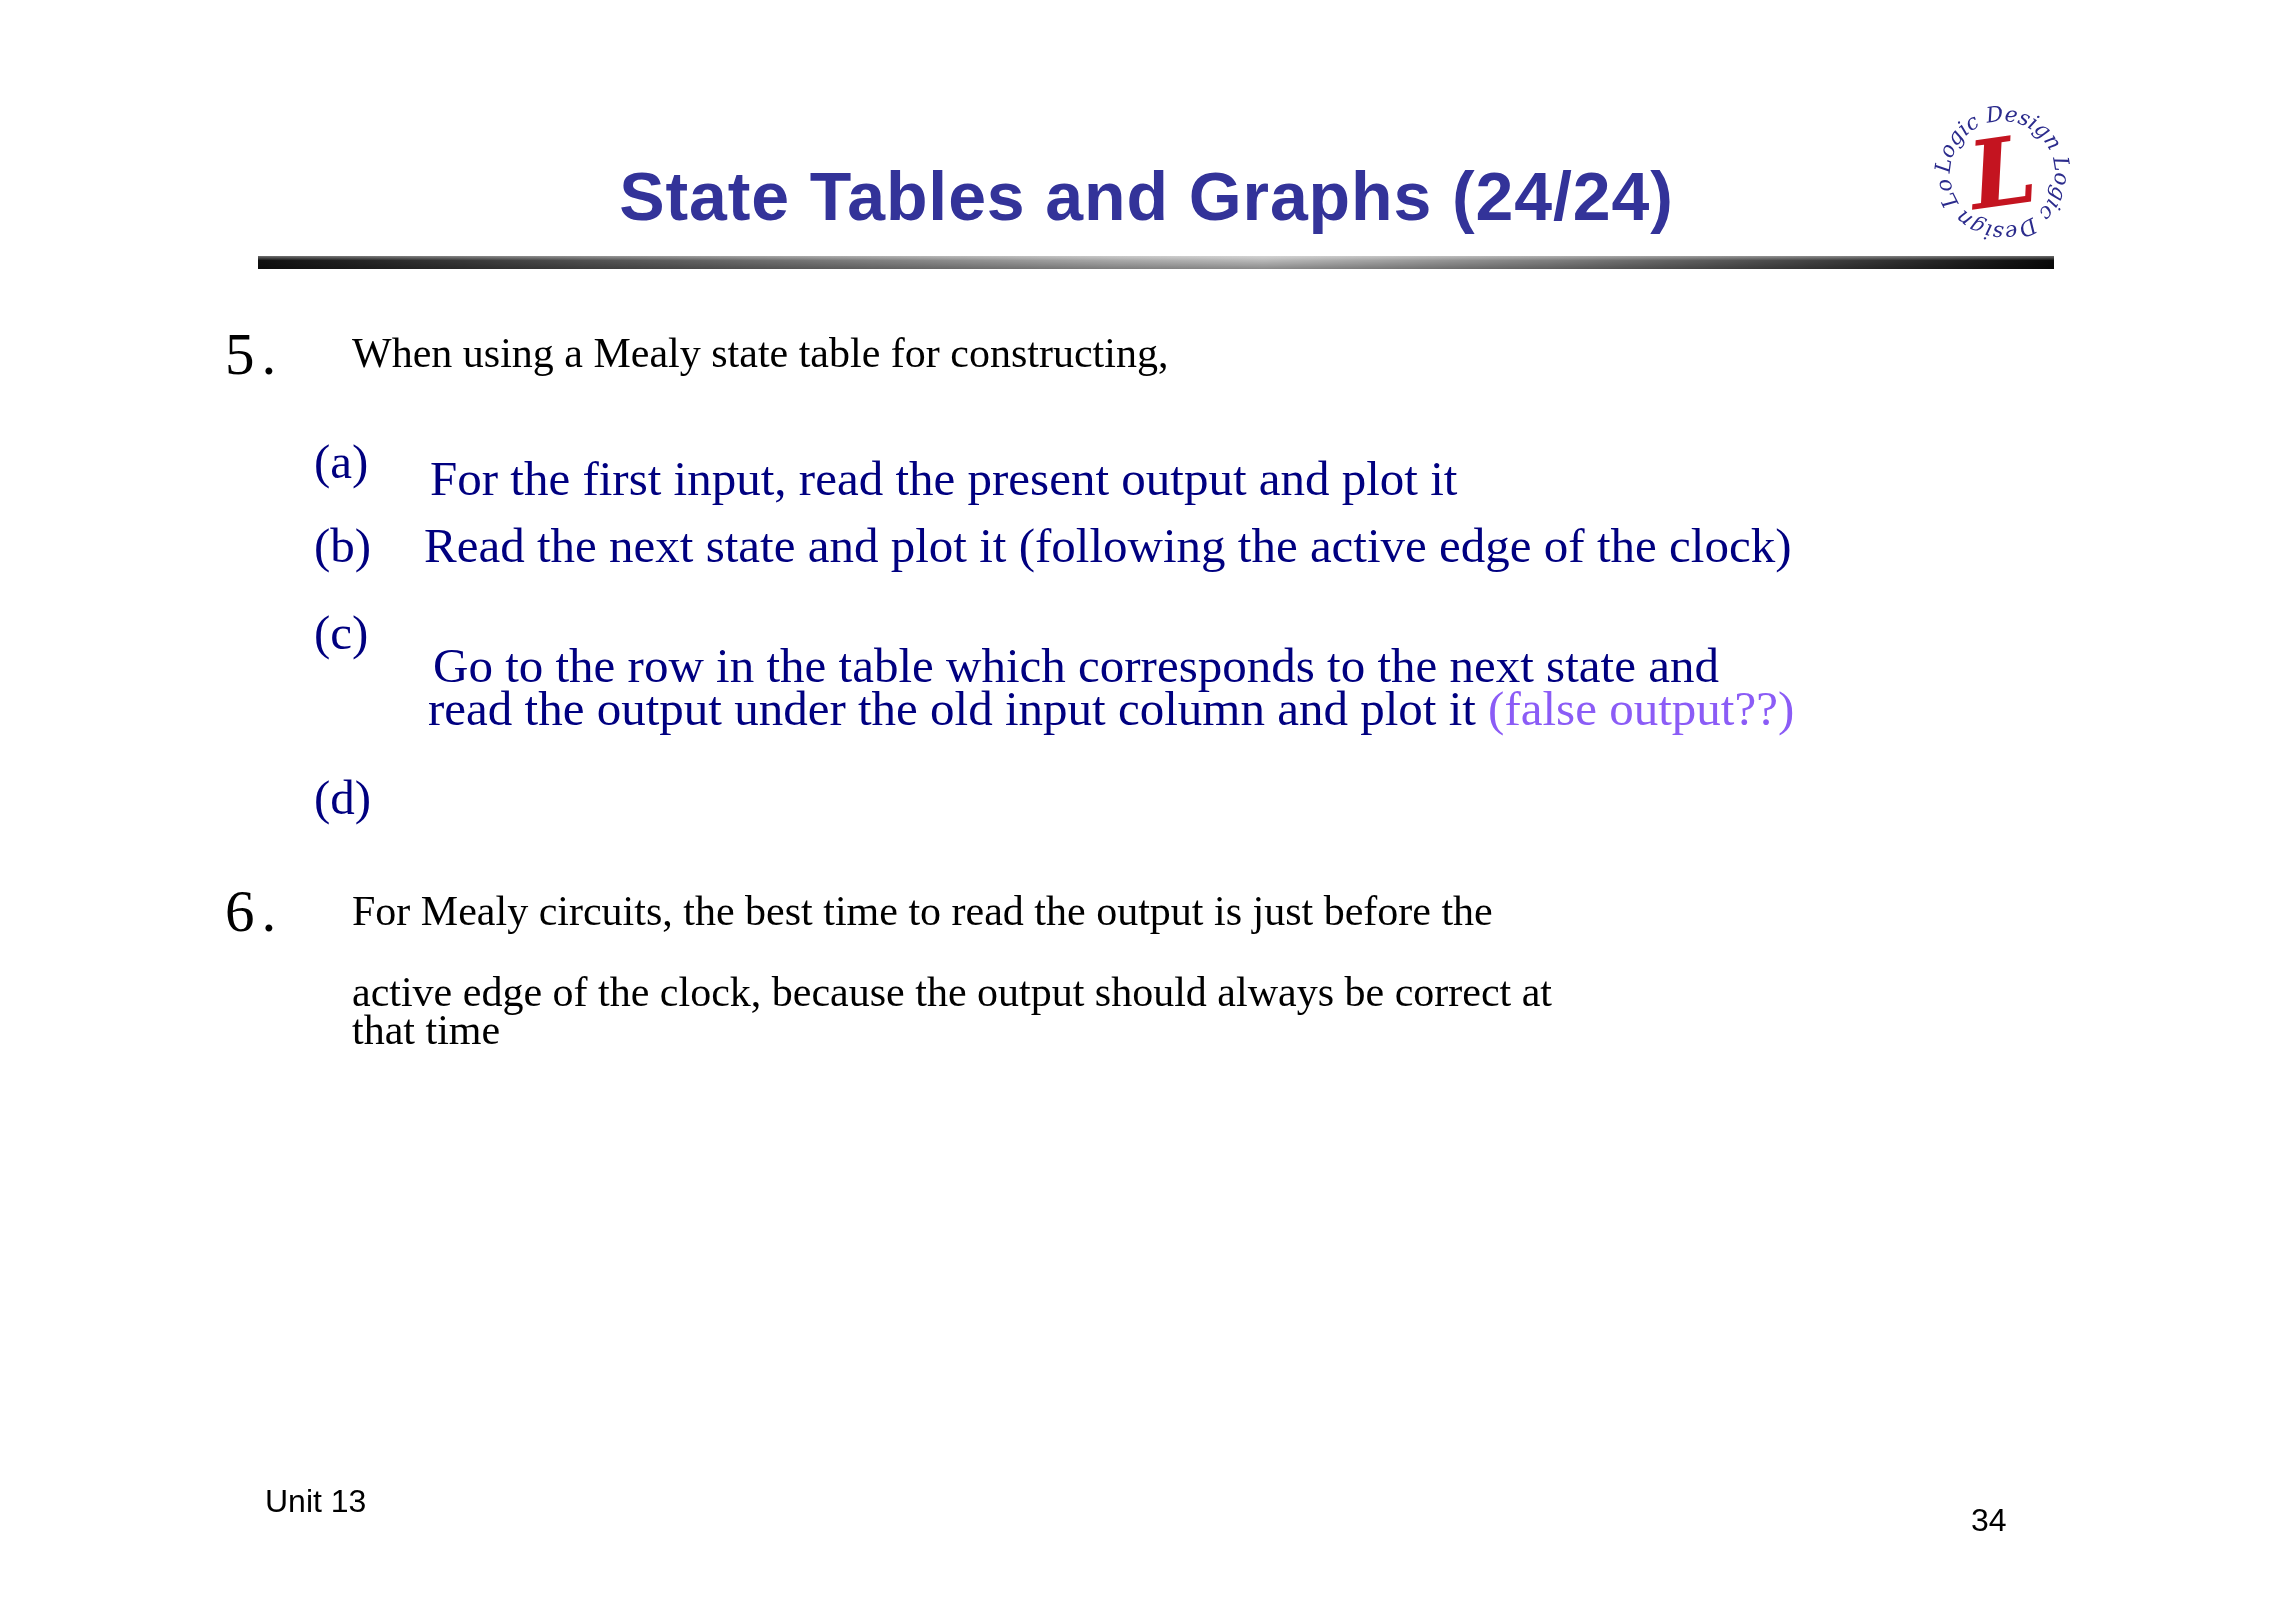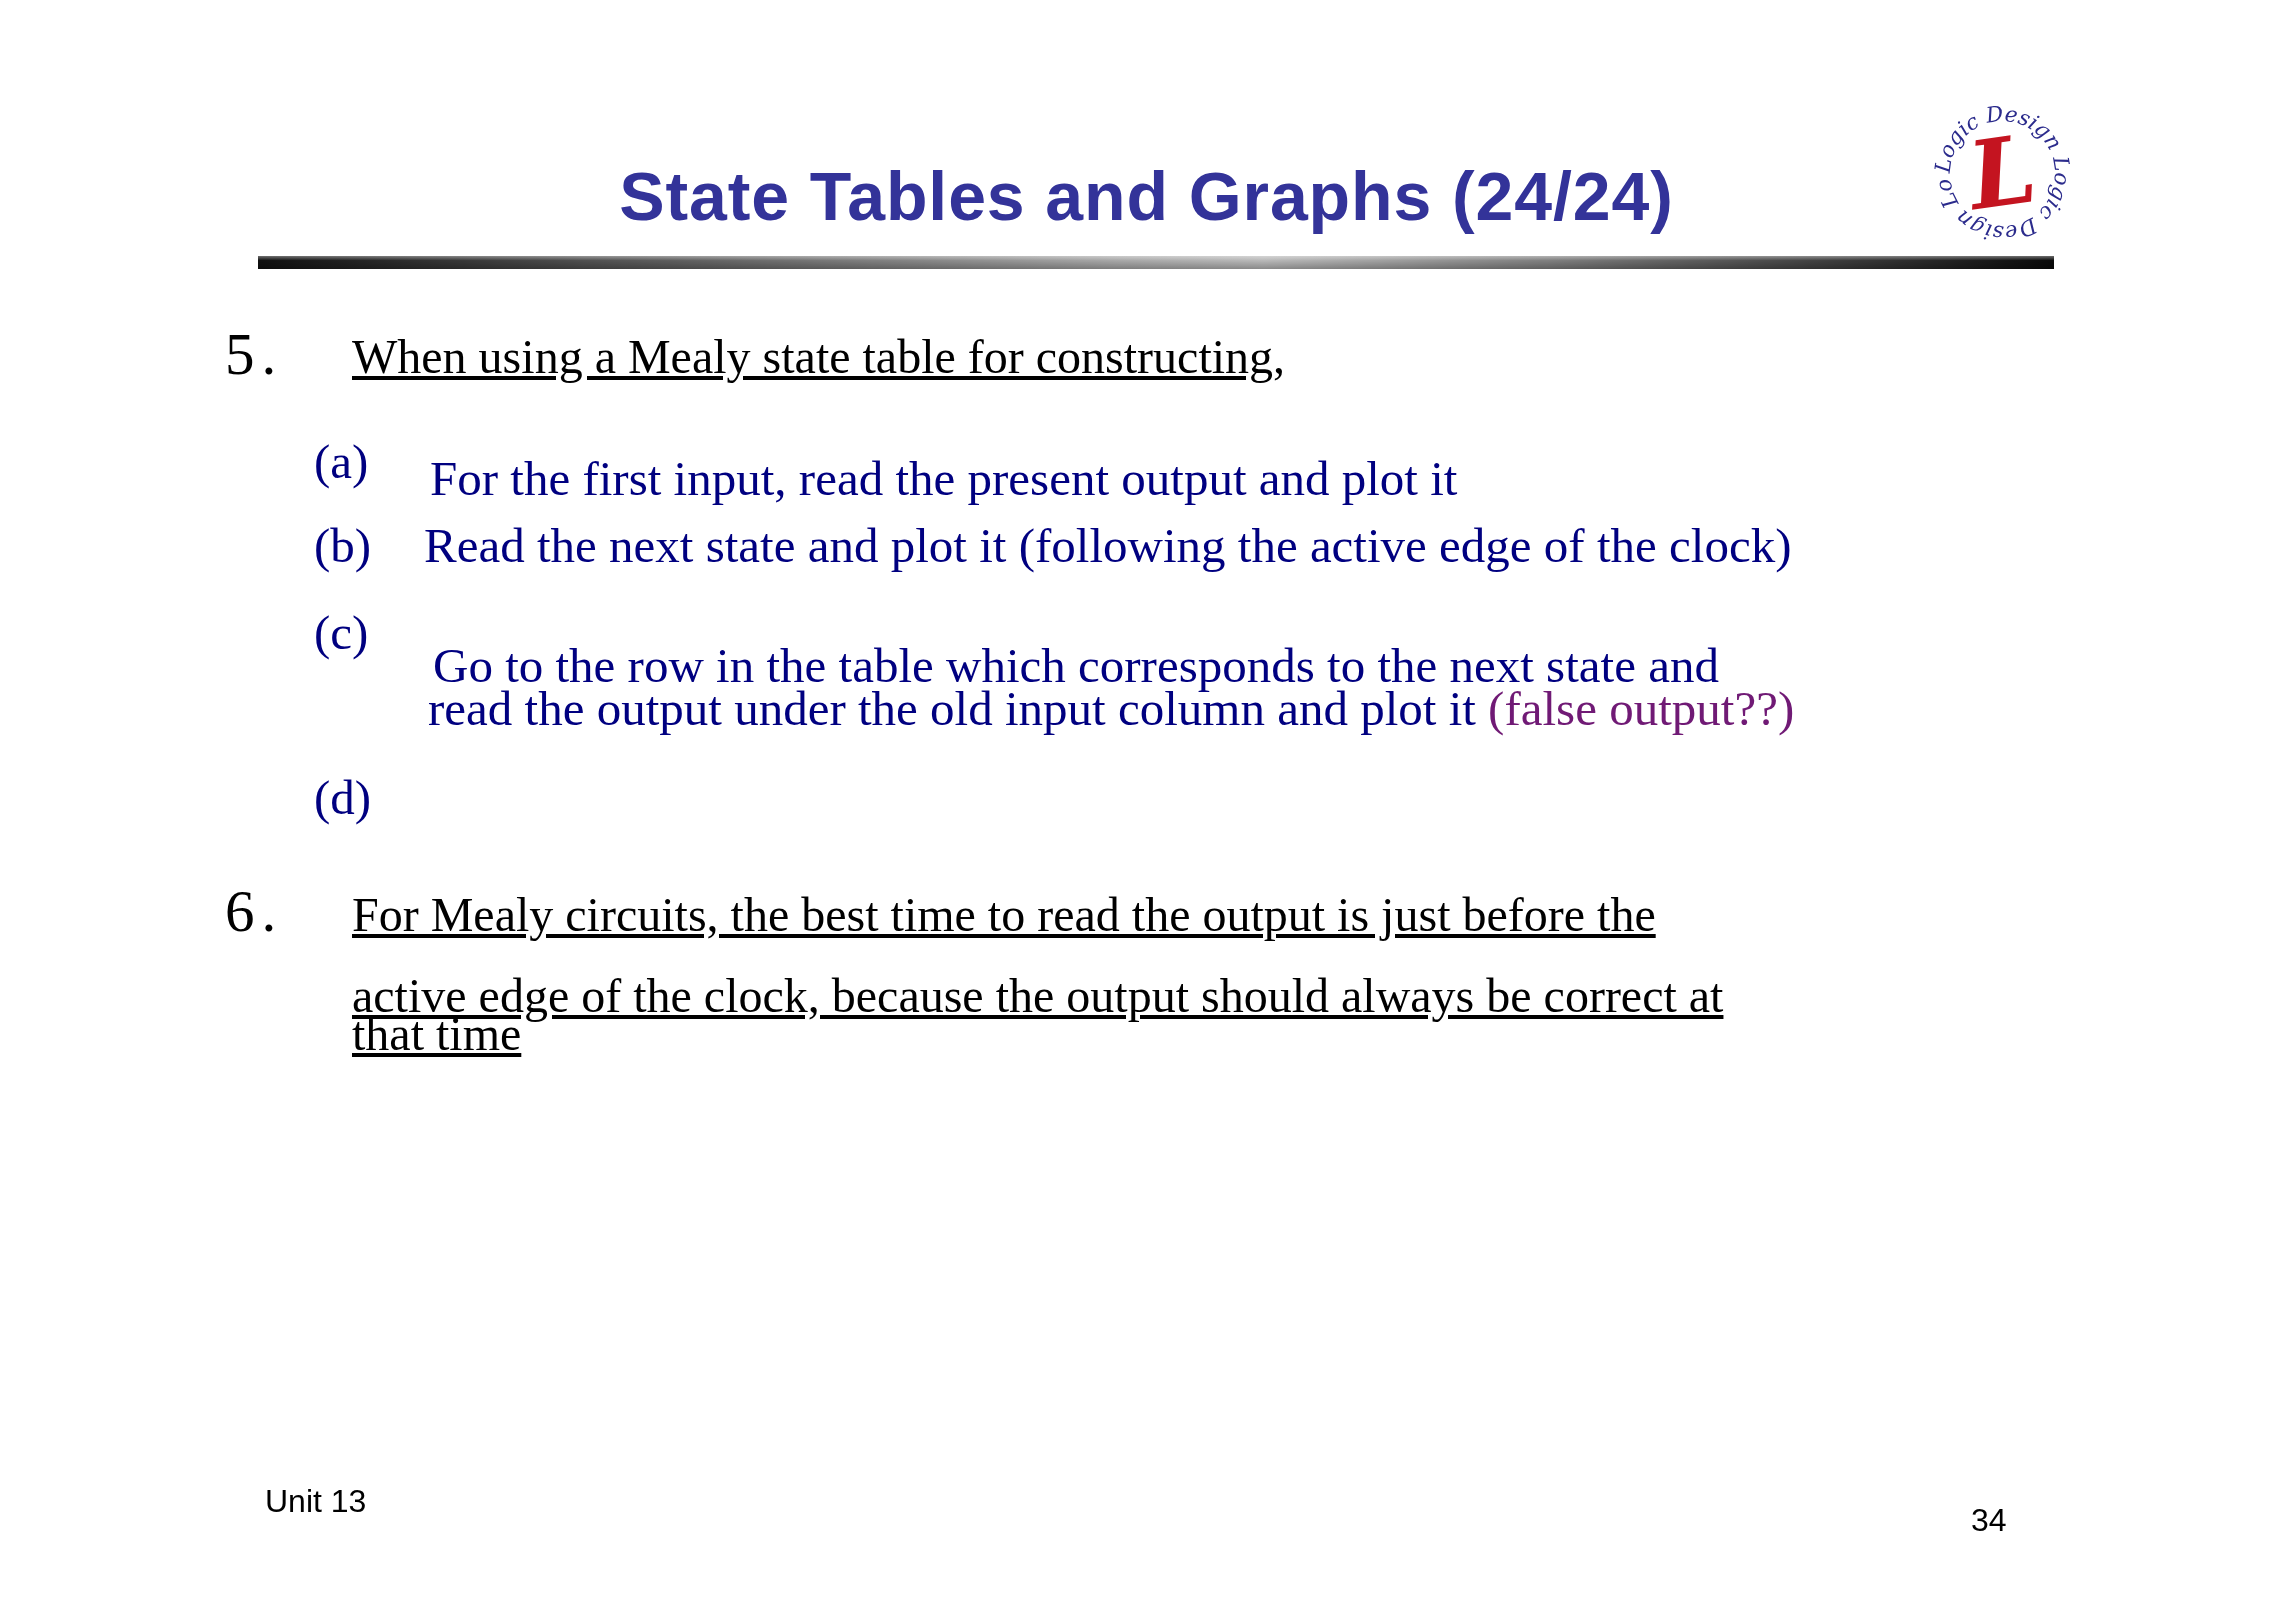--- a/index.html
+++ b/index.html
@@ -55,34 +55,33 @@
 
   
   .abs { position: absolute; white-space: nowrap; line-height: 1.08; }
 
   .item-number {
     font-size: 59px;
     color: #000000;
     letter-spacing: 7.1px;
   }
   .item-text {
-    font-size: 48px;
+    font-size: 42px;
     color: #000000;
-    text-decoration: underline;
   }
   .sub-label {
     font-size: 49px;
     color: #000080;
   }
   .sub-text {
     font-size: 49px;
     color: #000080;
   }
   .red-note {
-    color: #701a75;
+    color: #8b5cf6;
   }
 
   
   .footer-text {
     position: absolute;
     font-family: "Liberation Sans", sans-serif;
     font-size: 32px;
     color: #000000;
     white-space: nowrap;
   }

